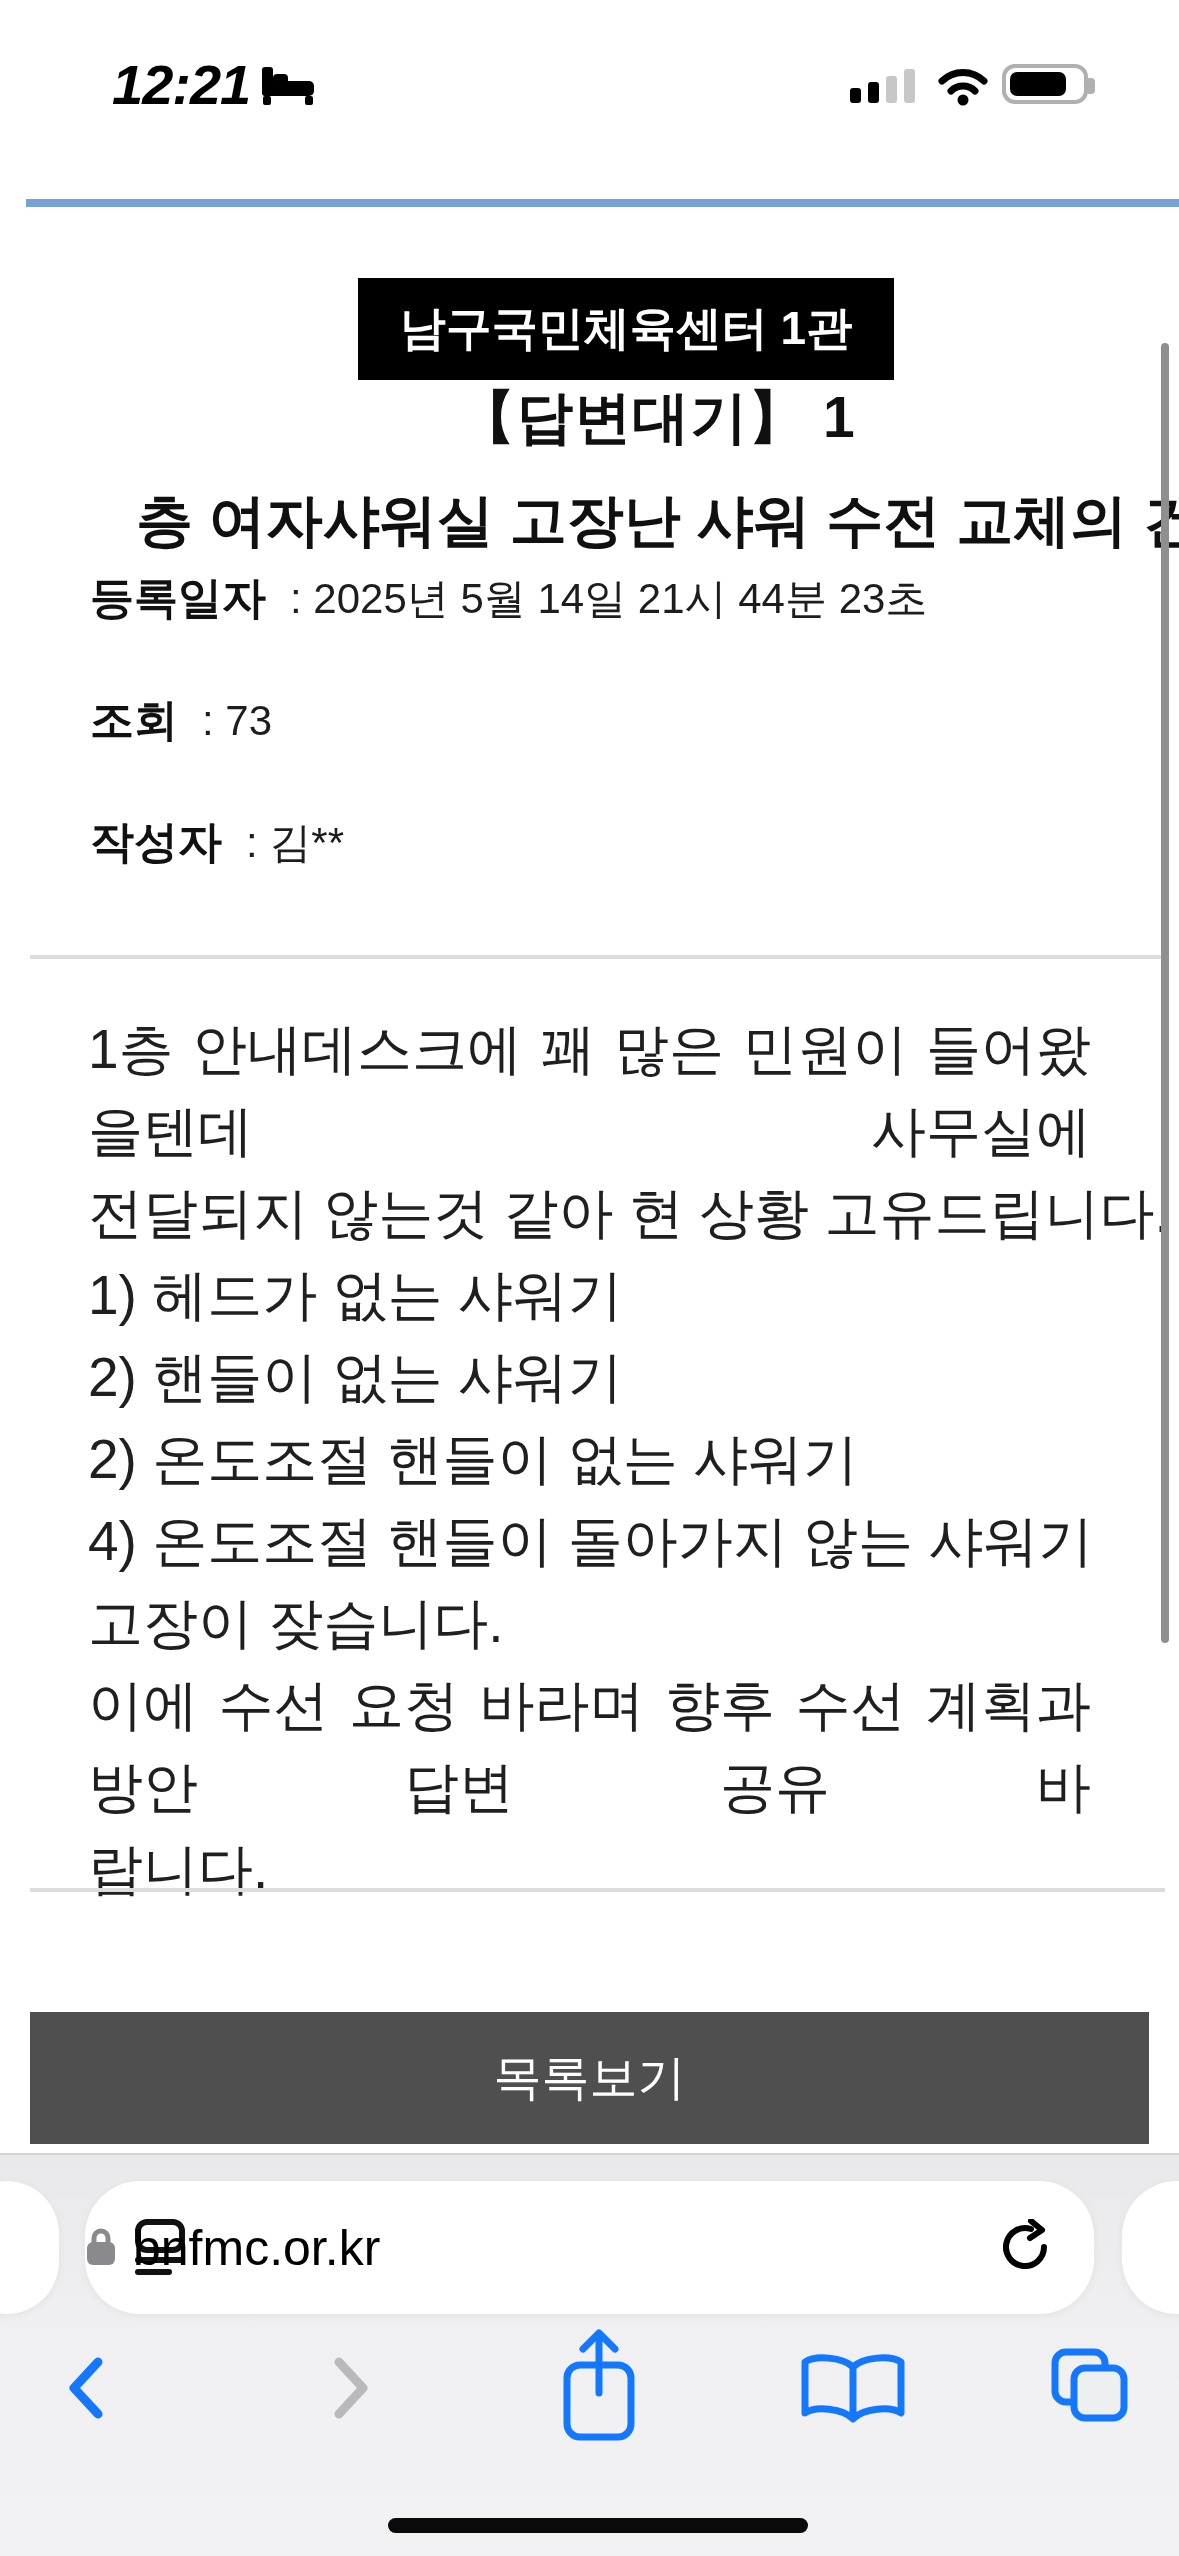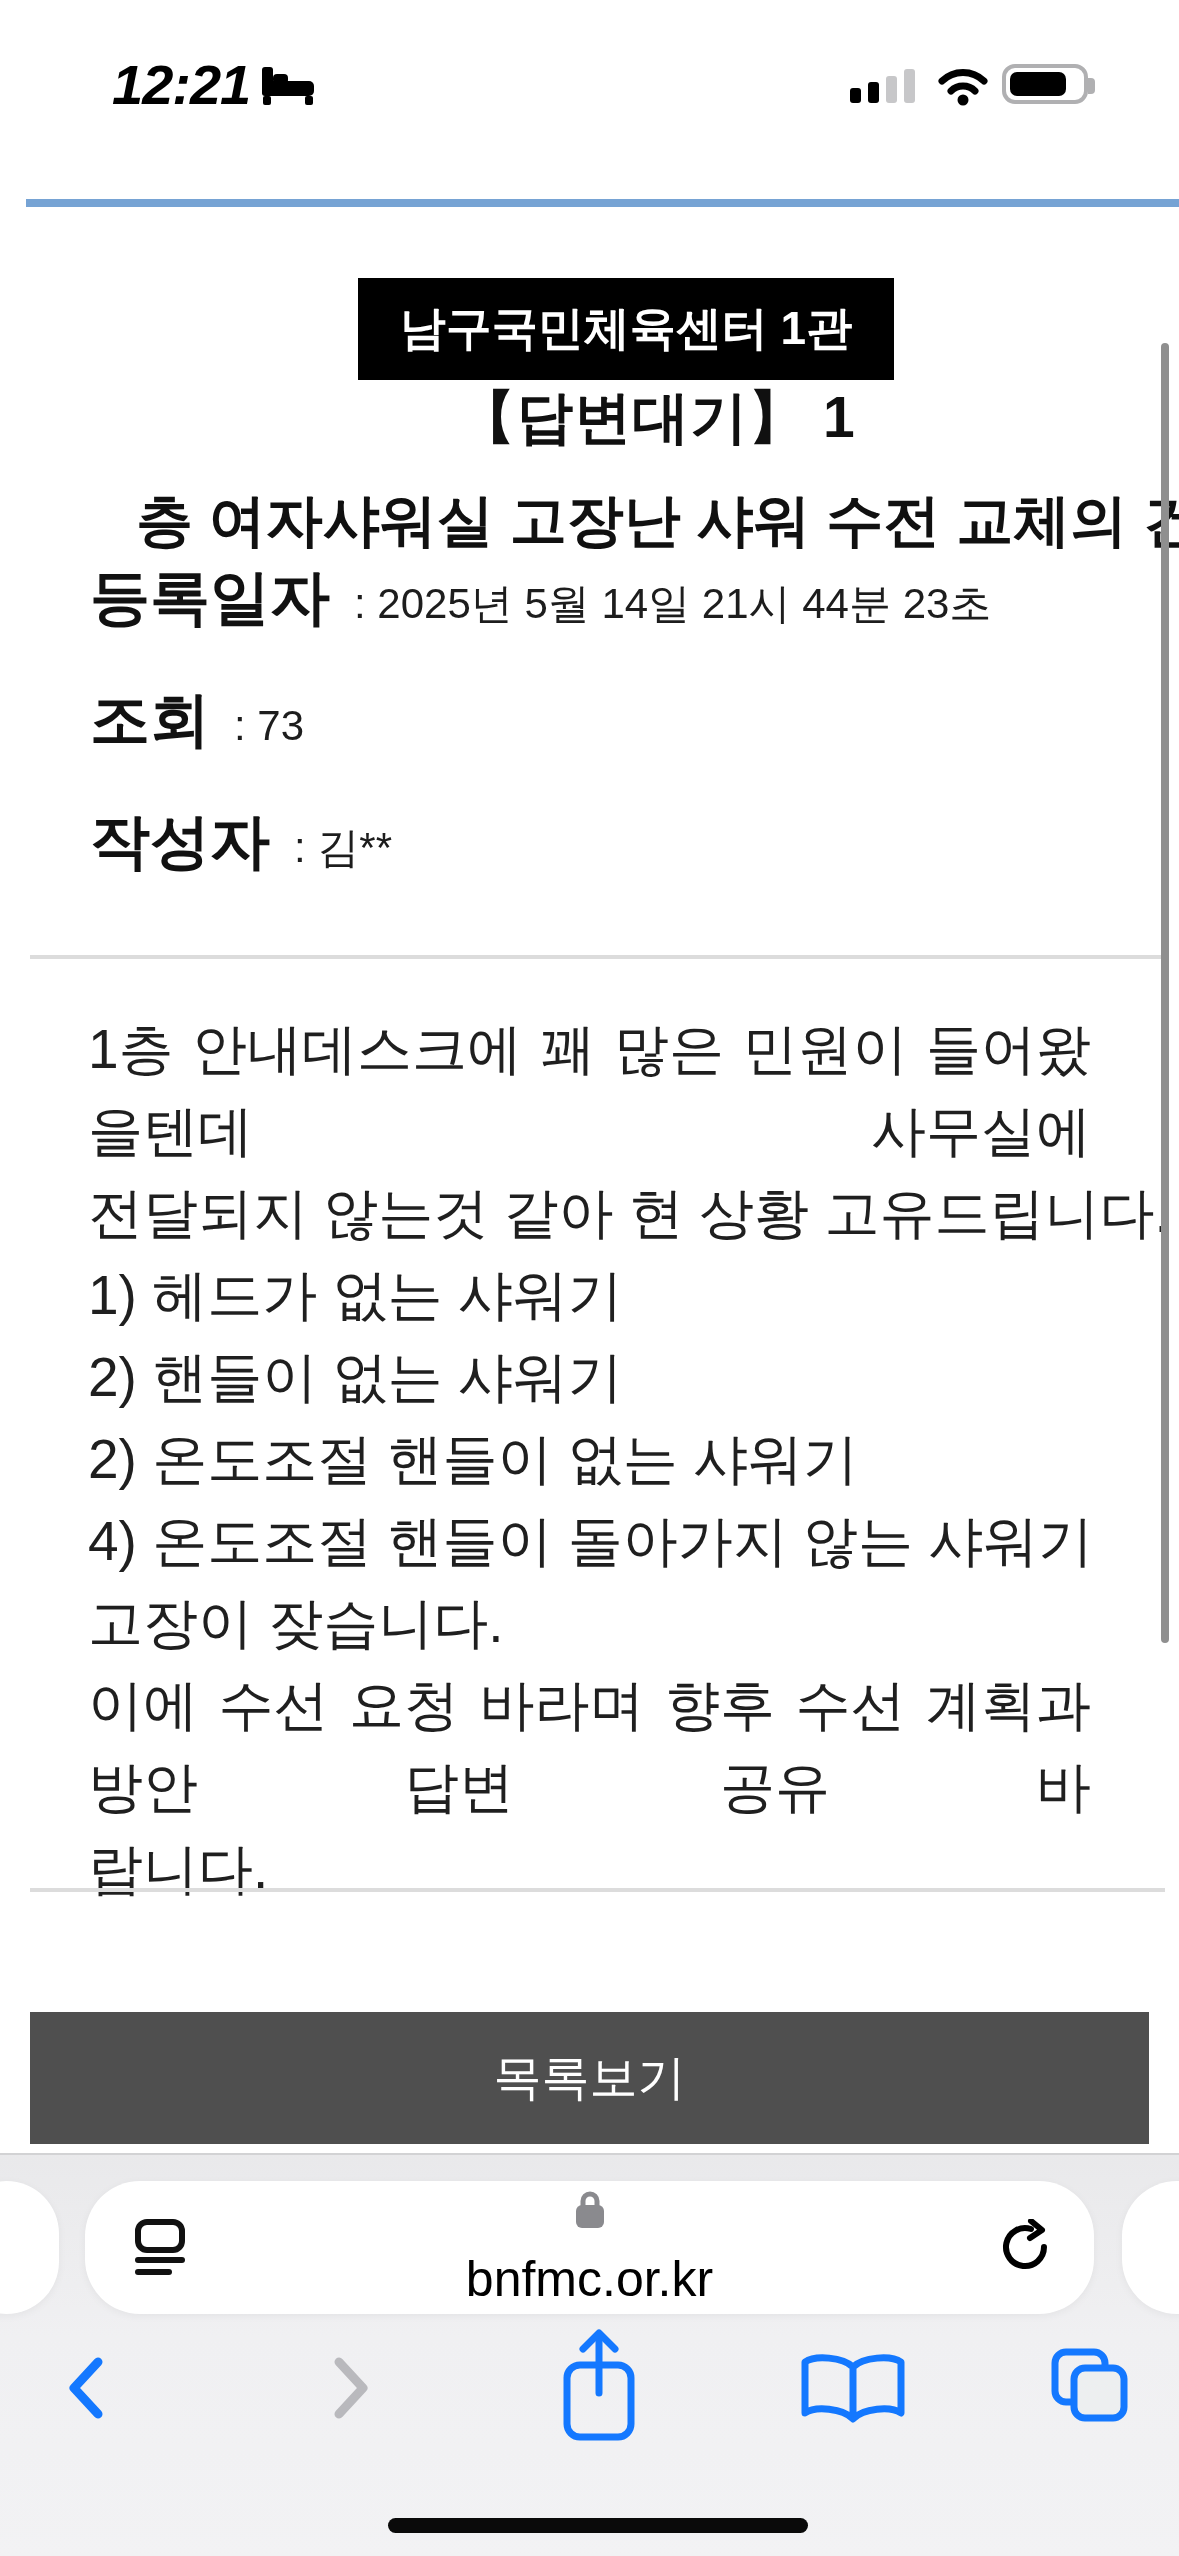--- a/index.html
+++ b/index.html
@@ -37,21 +37,21 @@
   .title-badge{
     display:inline-flex;align-items:center;justify-content:center;
     height:102px;padding:0 42px;background:#000;color:#fff;
     font-size:46px;font-weight:700;white-space:nowrap;
   }
   .title-status{font-size:57px;font-weight:700;margin-left:62px;white-space:nowrap;letter-spacing:1px;}
   .title-line2{margin-top:26px;font-size:57px;font-weight:700;white-space:nowrap;letter-spacing:0;}
   
   .meta-block{position:absolute;left:90px;top:572px;width:1000px;}
   .meta-row{height:52px;line-height:52px;margin-bottom:70px;white-space:nowrap;}
-  .meta-label{font-size:60px;font-weight:700;color:#111;}
+  .meta-label{font-size:44px;font-weight:700;color:#111;}
   .meta-value{font-size:42px;font-weight:400;color:#1d1d1d;padding-left:24px;}
   
   .divider{position:absolute;left:30px;width:1135px;height:4px;background:#dcdcdc;}
   .divider.d1{top:955px;}
   .divider.d2{top:1888px;}
   
   .post-body{position:absolute;left:88px;top:1008px;width:1003px;color:#1f1f1f;}
   .body-line{font-size:55px;line-height:82px;white-space:nowrap;}
   .body-line.jl{white-space:normal;text-align:justify;text-align-last:justify;}
   
@@ -79,21 +79,21 @@
   .tab-fragment.right{left:1122px;width:110px;}
   .url-pill{
     position:absolute;left:85px;top:26px;width:1009px;height:133px;
     background:#fff;border-radius:55px;
     box-shadow:0 2px 8px rgba(0,0,0,0.05);
     display:flex;align-items:center;
   }
   .page-menu-icon{position:absolute;left:50px;top:38px;}
   .url-center{
     position:absolute;left:0;right:0;top:0;bottom:0;
-    display:flex;align-items:center;justify-content:center;gap:16px;flex-direction:column;
+    display:flex;align-items:center;gap:16px;
   }
   .url-text{font-size:50px;color:#000;}
   .reload-icon{position:absolute;right:42px;top:38px;}
   .nav-icon{position:absolute;}
   .home-indicator{
     position:absolute;left:388px;top:363px;width:420px;height:15px;
     background:#0a0a0a;border-radius:8px;
   }
 </style>
 </head>

